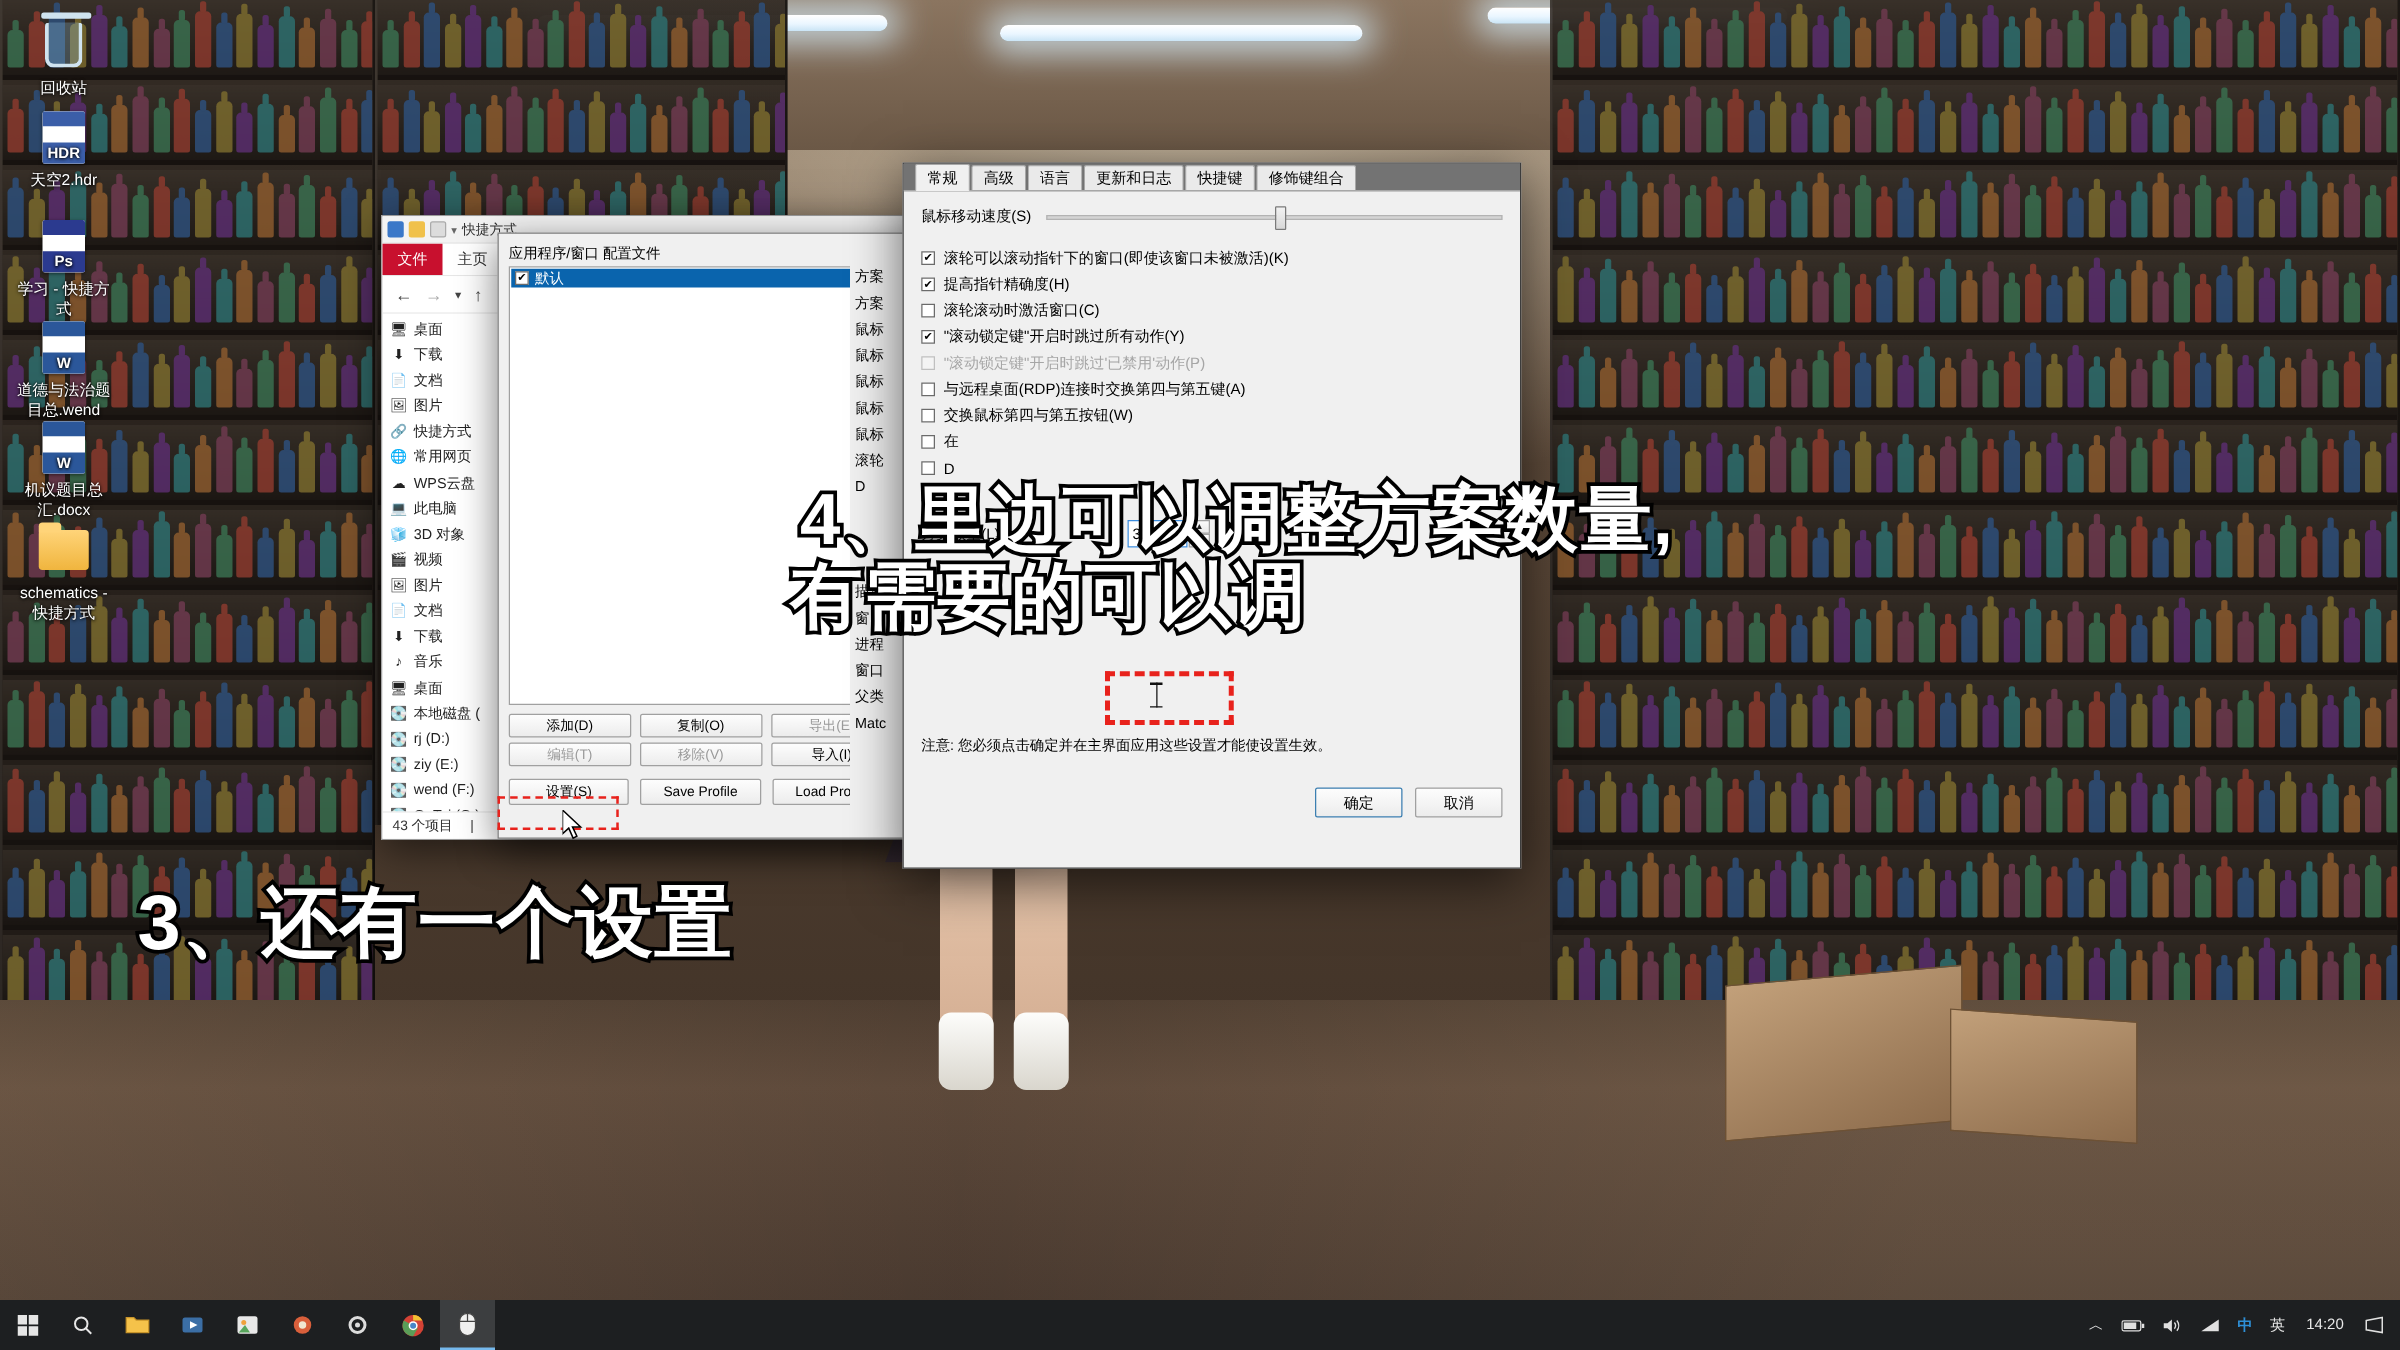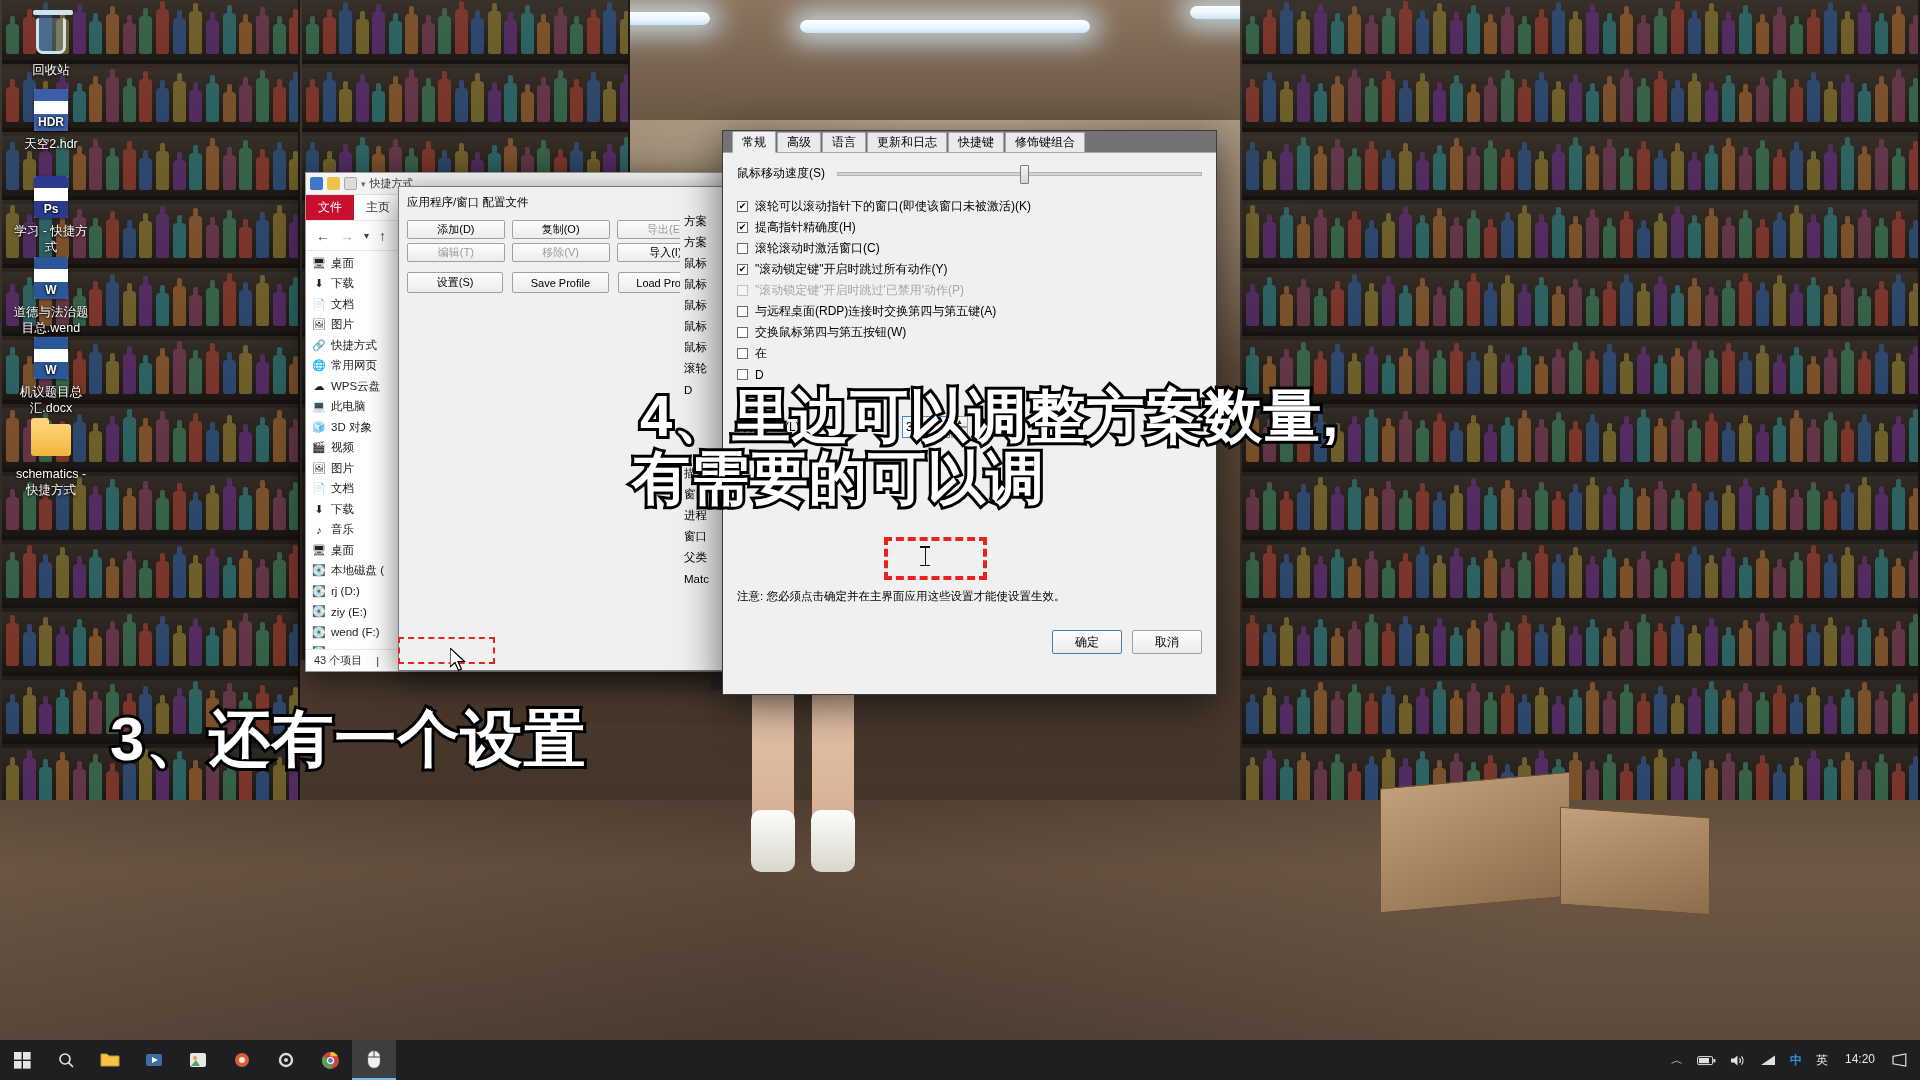--- a/index.html
+++ b/index.html
@@ -1400,20 +1400,26 @@
     <div class="rgt-line">窗口</div>
     <div class="rgt-line">进程</div>
     <div class="rgt-line">窗口</div>
     <div class="rgt-line">父类</div>
     <div class="rgt-line">Matc</div>
   </div>
 
 <div class="win" id="xmbc">
   <div id="xmbc-body">
     <div class="xm-label">应用程序/窗口 配置文件</div>
+    <div id="xmbc-list">
+      <div class="prof-row">
+        <span class="cb checked" style="background:#fff"></span>
+        <span>默认</span>
+      </div>
+    </div>
     <div id="xmbc-btns">
         <div class="w-btn">添加(D)</div>
         <div class="w-btn">复制(O)</div>
         <div class="w-btn dis">导出(E)</div>
         <div class="w-btn dis">上移(P)</div>
         <div class="w-btn dis">编辑(T)</div>
         <div class="w-btn dis">移除(V)</div>
         <div class="w-btn">导入(I)</div>
         <div class="w-btn dis">下移(W)</div>
       </div>

